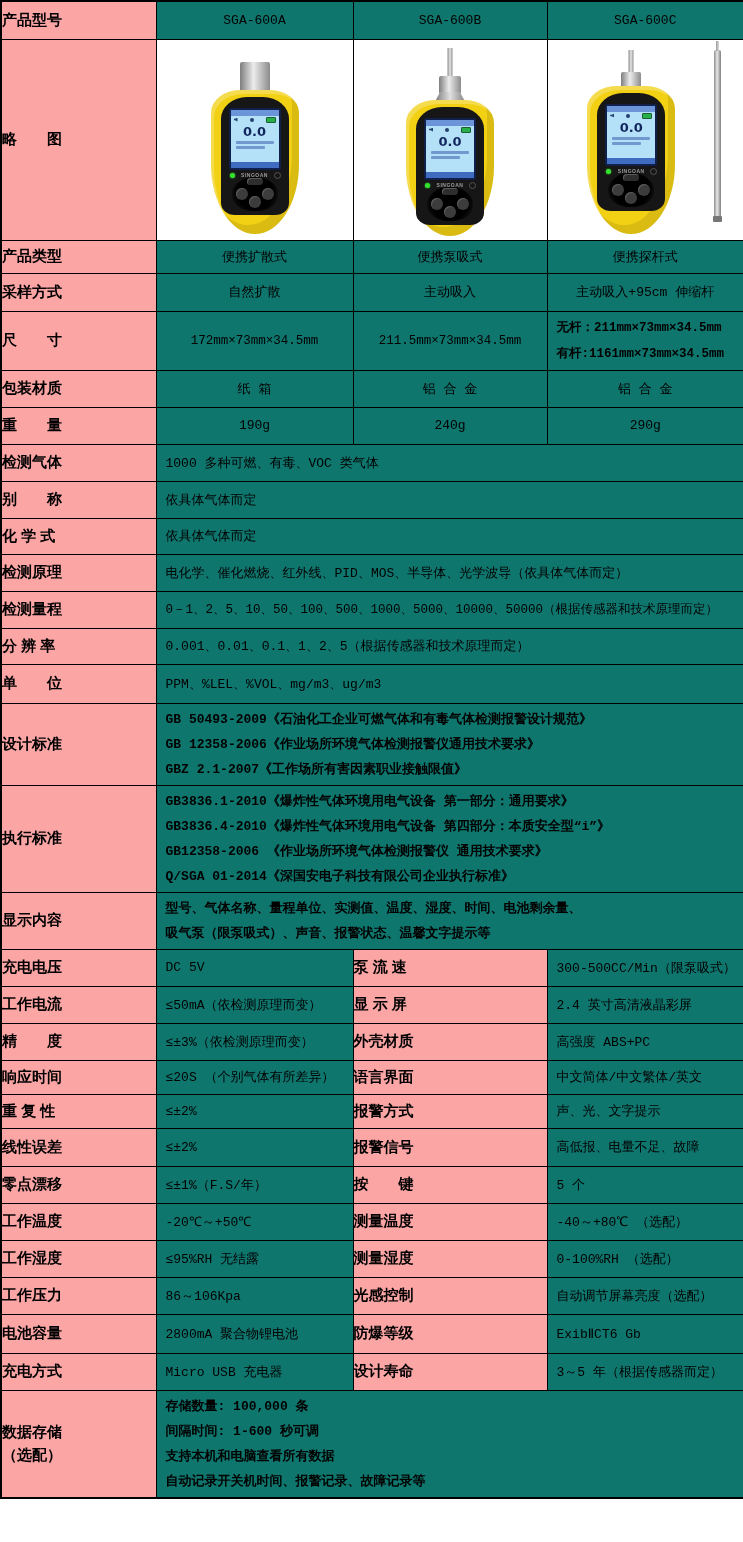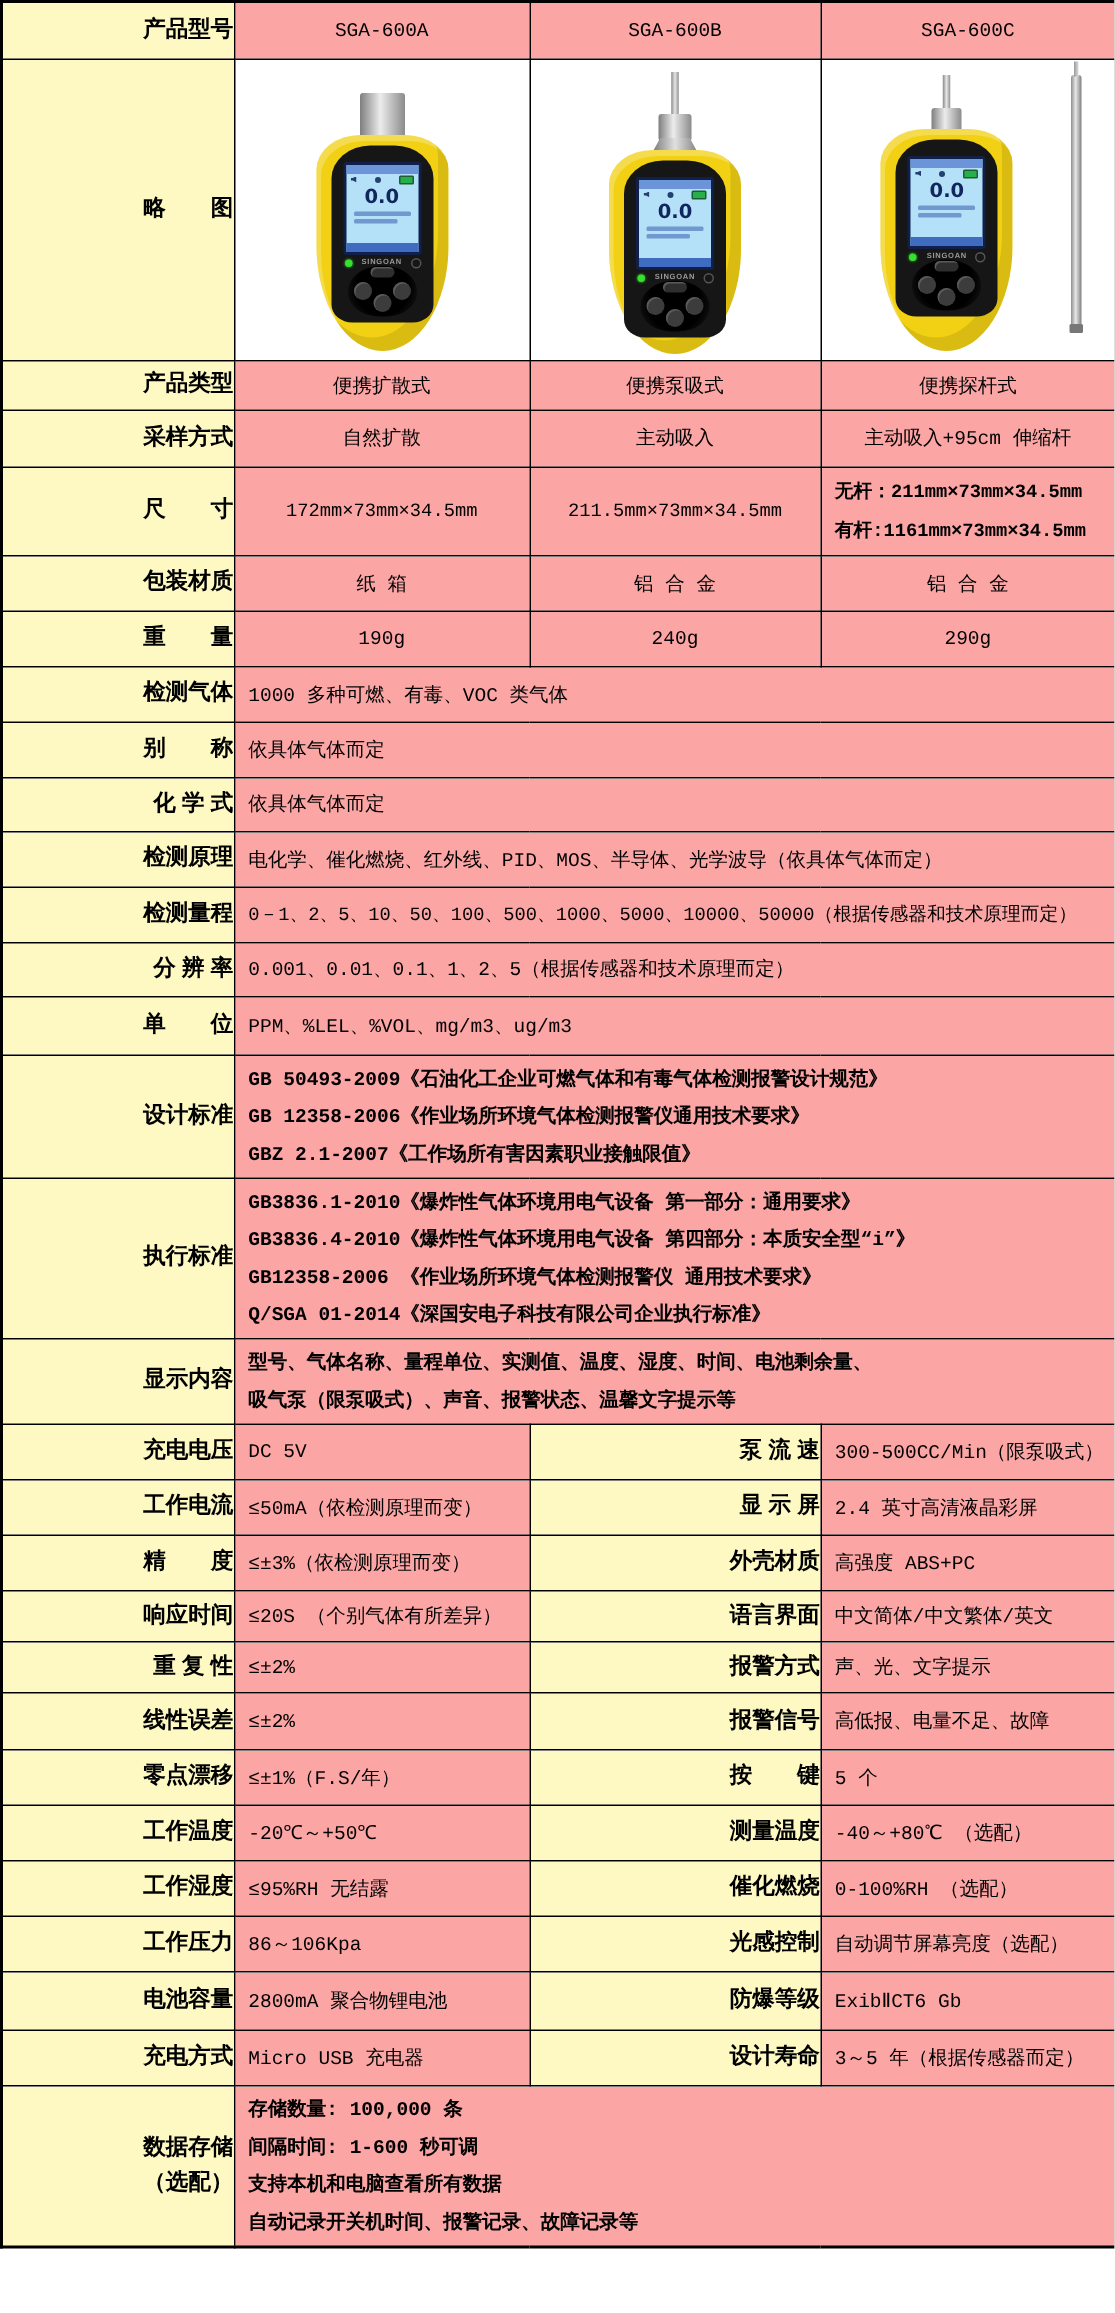--- a/index.html
+++ b/index.html
@@ -1,22 +1,22 @@
 <!DOCTYPE html>
 <html><head>
 <meta charset="utf-8">
 <style>
   html,body{margin:0;padding:0;background:#fff;}
   body{font-family:"Liberation Sans","DejaVu Sans",sans-serif;color:#000;}
   #page{width:743px;height:1542px;overflow:hidden;background:#fff;}
   table.spec{border-collapse:collapse;table-layout:fixed;width:743px;border:2px solid #000;}
   td{border:1.5px solid #000;padding:0;overflow:hidden;vertical-align:middle;}
   col.c0{width:155px}col.c1{width:197px}col.c2{width:194px}col.c3{width:197px}
-  .hl{background:#fef9c3;font-weight:bold;font-size:15px;text-align:right;line-height:1.5;}
-  .hv{background:#fca5a5;font-size:13px;font-family:"Liberation Mono","DejaVu Sans Mono",monospace;}
+  .hl{background:#fca5a5;font-weight:bold;font-size:15px;text-align:left;line-height:1.5;}
+  .hv{background:#0f766e;font-size:13px;font-family:"Liberation Mono","DejaVu Sans Mono",monospace;}
   .c{text-align:center;}
   .l{text-align:left;padding:3px 4px 3px 9px;}
   .pre{white-space:pre-line;font-weight:bold;}
   .lh25{line-height:25px;margin-top:47px;}
   .dim{font-size:12.5px;line-height:26px;}
   .sk{background:#ffffff;}
   
   .dev{position:relative;width:100%;height:200px;}
   .unit{position:absolute;top:8px;left:50%;transform:translateX(-50%);width:100px;height:190px;}
   .unit.offl{margin-left:-14px;}
@@ -304,21 +304,21 @@
 </tr>
 <tr style="height:37px">
   <td class="hl">工作温度</td>
   <td class="hv l">-20℃～+50℃</td>
   <td class="hl">测量温度</td>
   <td class="hv l">-40～+80℃ （选配）</td>
 </tr>
 <tr style="height:37px">
   <td class="hl">工作湿度</td>
   <td class="hv l">≤95%RH 无结露</td>
-  <td class="hl">催化燃烧</td>
+  <td class="hl">测量湿度</td>
   <td class="hv l">0-100%RH （选配）</td>
 </tr>
 <tr style="height:37px">
   <td class="hl">工作压力</td>
   <td class="hv l">86～106Kpa</td>
   <td class="hl">光感控制</td>
   <td class="hv l">自动调节屏幕亮度（选配）</td>
 </tr>
 <tr style="height:39px">
   <td class="hl">电池容量</td>

